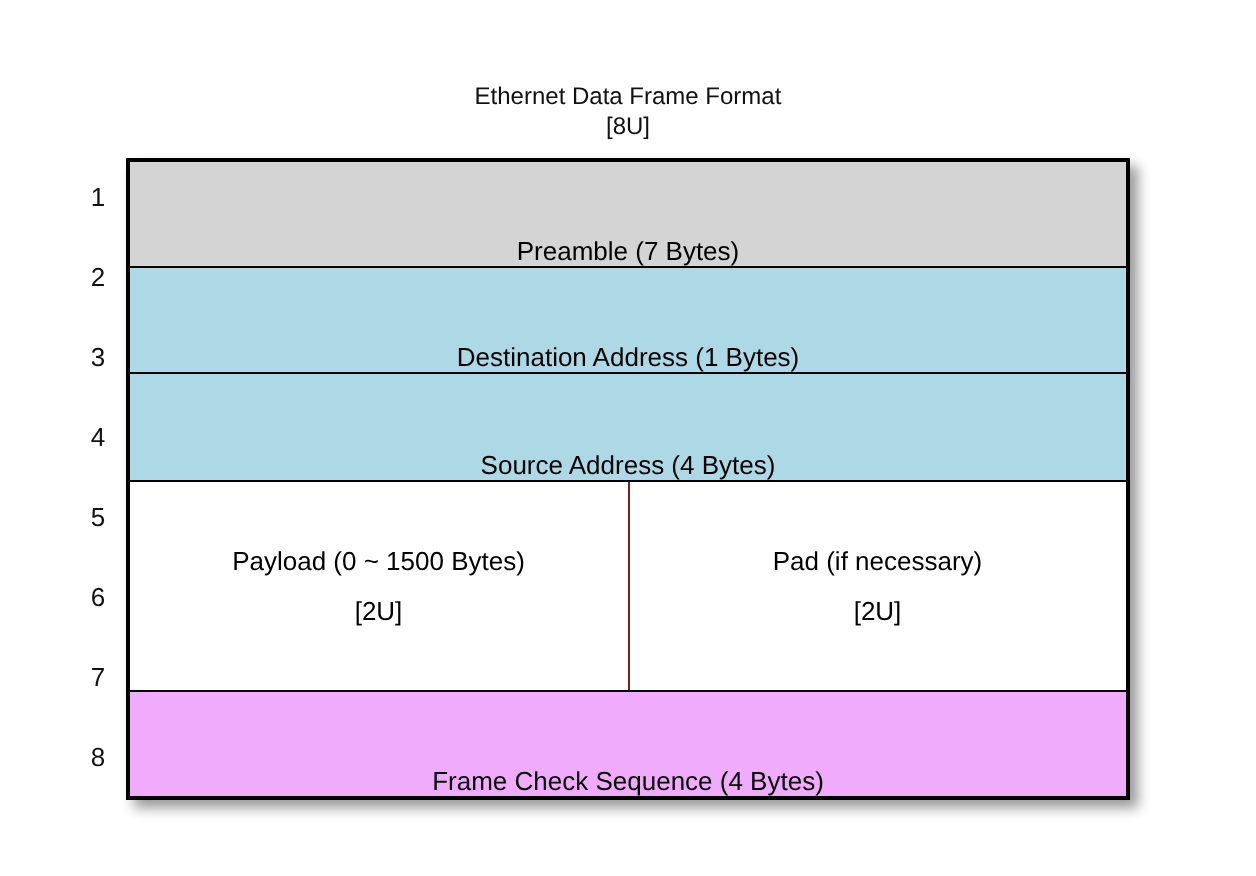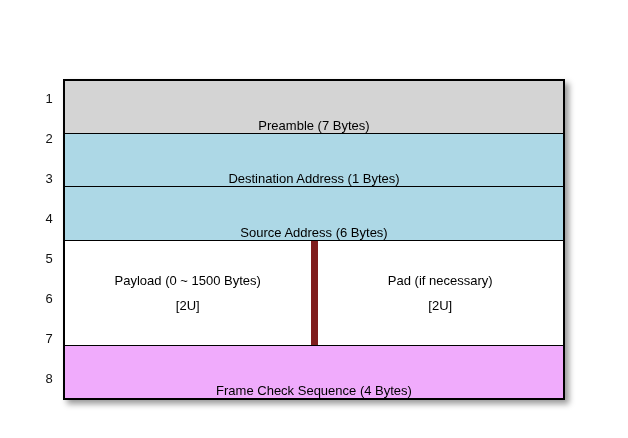--- a/index.html
+++ b/index.html
@@ -45,36 +45,40 @@
     flex:1 1 0;
     display:flex;
     flex-direction:column;
     align-items:center;
     justify-content:center;
     gap:10px;
     box-sizing:border-box;
     font-size:13px;
     background:#ffffff;
   }
-  .split-cell.right{border-left:7px solid #7f1d1d;}
+  .split-cell.right{border-left:1px solid #7f1d1d;}
   .row-num{
     position:absolute;
     left:38px;
     width:22px;height:40px;
     line-height:40px;
     text-align:center;
     font-size:13px;
     color:#111111;
   }
 </style>
 </head>
 <body>
 
 <div class="canvas">
 
+  <div class="title-block">
+    <div>Ethernet Data Frame Format</div>
+    <div>[8U]</div>
+  </div>
 
   <div class="row-num" style="top:79px">1</div>
   <div class="row-num" style="top:119px">2</div>
   <div class="row-num" style="top:159px">3</div>
   <div class="row-num" style="top:199px">4</div>
   <div class="row-num" style="top:239px">5</div>
   <div class="row-num" style="top:279px">6</div>
   <div class="row-num" style="top:319px">7</div>
   <div class="row-num" style="top:359px">8</div>
 
@@ -83,21 +87,21 @@
     <div class="frow" style="background-color: rgb(212, 212, 212);">
       <span>Preamble (7 Bytes)</span>
     </div>
 
 
     <div class="frow" style="background-color: rgb(173, 216, 230);">
       <span>Destination Address (1 Bytes)</span>
     </div>
 
     <div class="frow" style="background-color: rgb(173, 216, 230);">
-      <span>Source Address (6 Bytes)</span>
+      <span>Source Address (4 Bytes)</span>
     </div>
 
 
     <div class="frow merged" style="background-color: rgb(255, 255, 255);">
       <div class="split-cell">
         <span>Payload (0 ~ 1500 Bytes)</span>
         <span>[2U]</span>
       </div>
       <div class="split-cell right">
         <span>Pad (if necessary)</span>

